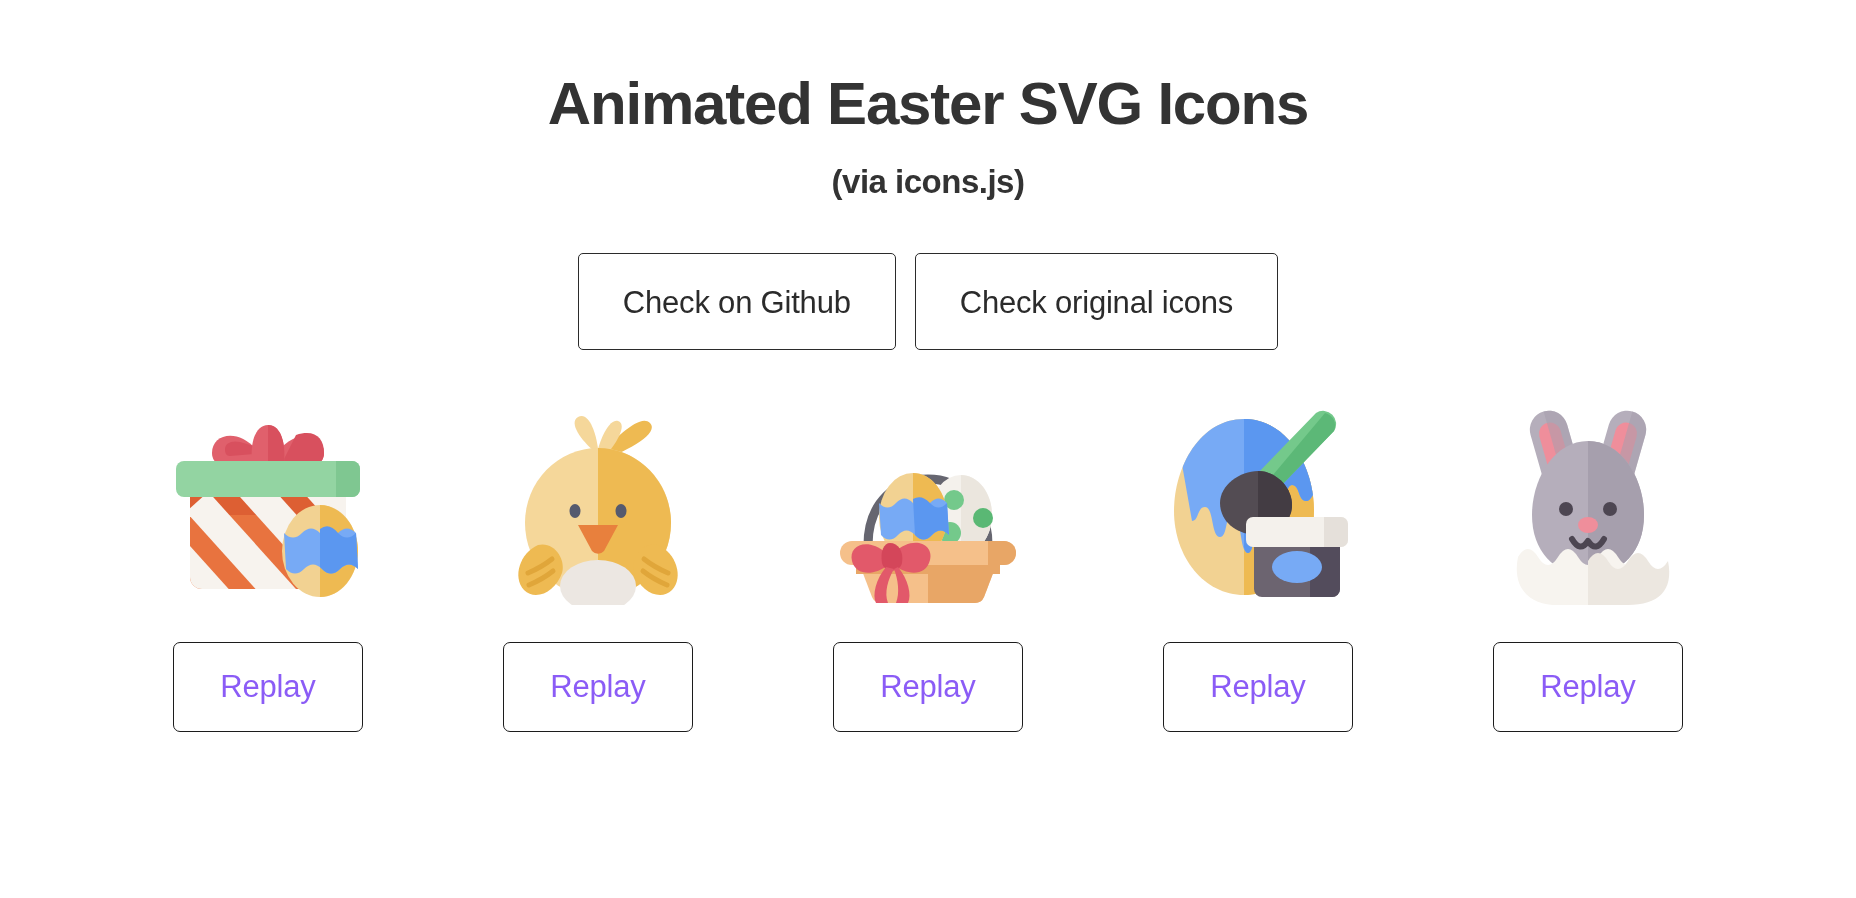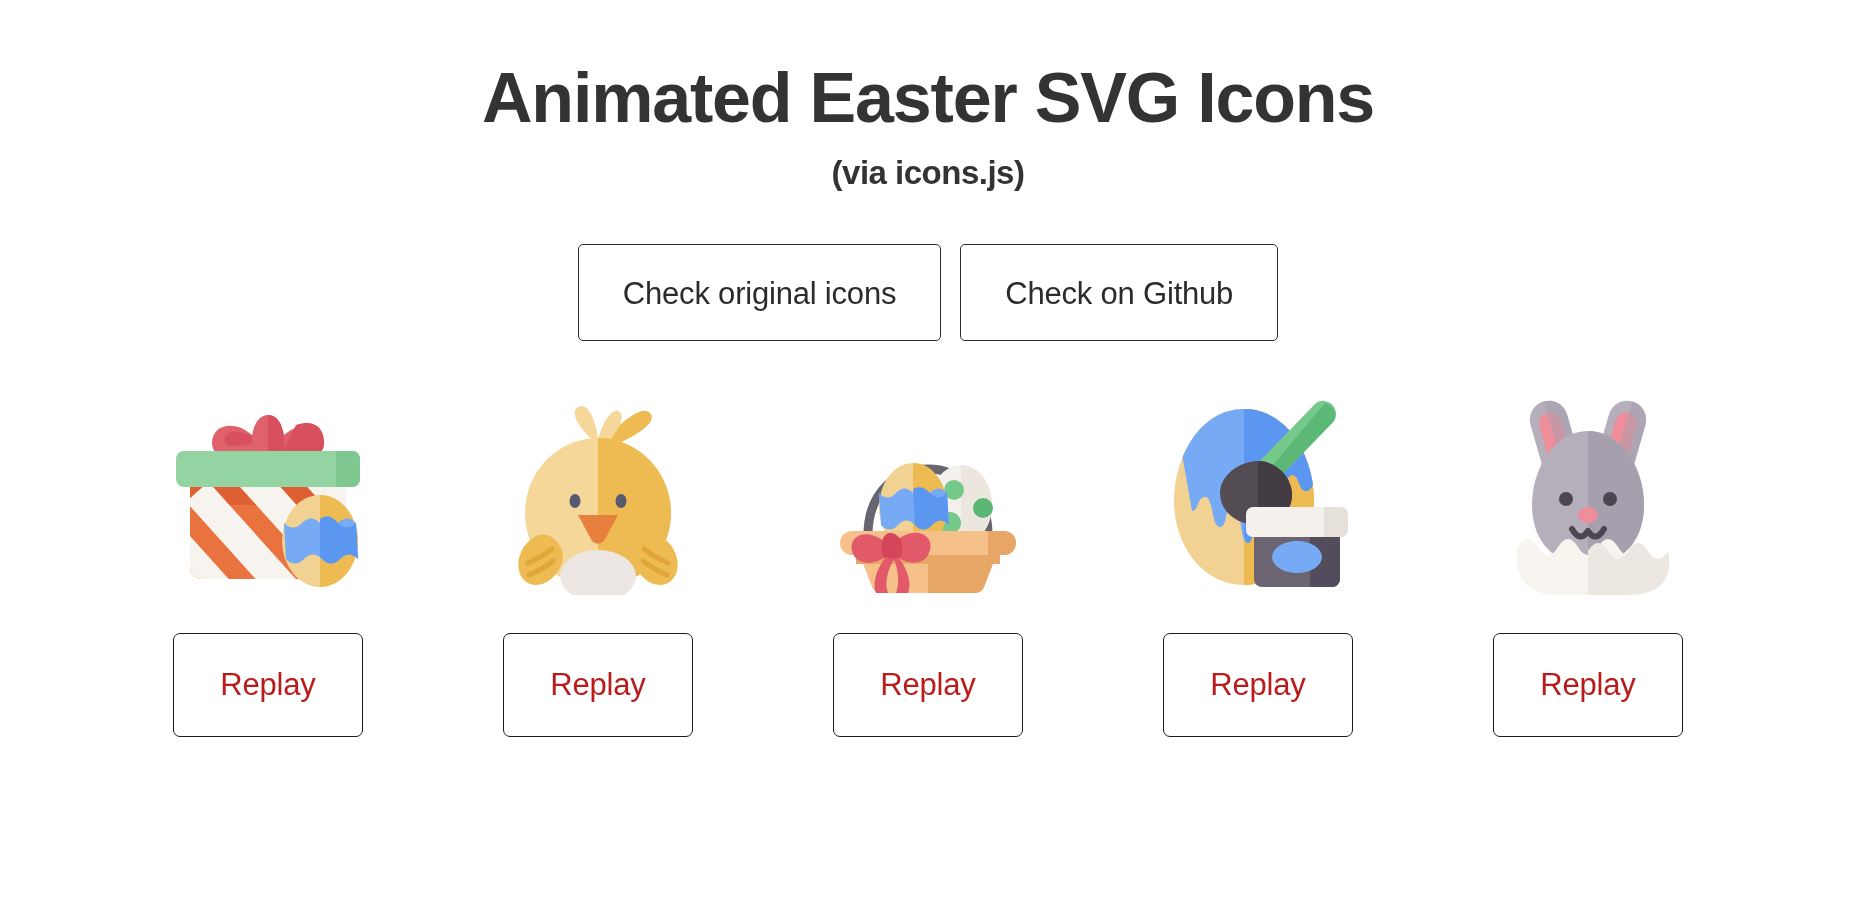--- a/index.html
+++ b/index.html
@@ -22,23 +22,23 @@
     position: relative;
     display: flex;
     flex-direction: column;
     align-items: center;
     background: #ffffff;
     box-sizing: border-box;
   }
 
   
   .page-title {
-    margin: 0;
+    margin: 10px;
     padding: 0;
-    font-size: 70px;
+    font-size: 60px;
     line-height: 1.05;
     font-weight: 700;
     letter-spacing: -1.2px;
     color: #333333;
     text-align: right;
     padding-top: 62px;
     font-family: "Liberation Sans", sans-serif;
   }
 
   .page-subtitle {
@@ -103,47 +103,47 @@
     justify-content: center;
   }
 
   .icon-art svg {
     display: block;
   }
 
   .replay-btn {
     margin-top: 35px;
     width: 190px;
-    height: 104px;
+    height: 90px;
     background: #ffffff;
     border: 1.6px solid #1c1c1c;
     border-radius: 7px;
-    color: #b91c1c;
+    color: #8b5cf6;
     font-size: 31px;
     font-family: "Liberation Sans", sans-serif;
     letter-spacing: -0.2px;
     cursor: pointer;
     box-sizing: border-box;
     display: flex;
     align-items: center;
     justify-content: center;
   }
 </style>
 </head>
 <body>
 
 <div class="page">
 
   <h1 class="page-title">Animated Easter SVG Icons</h1>
 
   <div class="page-subtitle">(via icons.js)</div>
 
   <div class="link-row">
+    <a class="link-btn" href="#">Check on Github</a>
     <a class="link-btn" href="#">Check original icons</a>
-    <a class="link-btn" href="#">Check on Github</a>
   </div>
 
   <div class="icons-row">
 
     <div class="icon-cell">
       <div class="icon-art">
         <svg width="200" height="200" viewBox="0 0 200 200" xmlns="http://www.w3.org/2000/svg">
 
           <path d="M95 55 C 78 22, 44 26, 44 48 C 44 62, 62 66, 78 64 L 95 60 Z" fill="#e0606c"></path>
           <path d="M105 55 C 122 22, 156 26, 156 48 C 156 62, 138 66, 122 64 L 105 60 Z" fill="#e0606c"></path>

